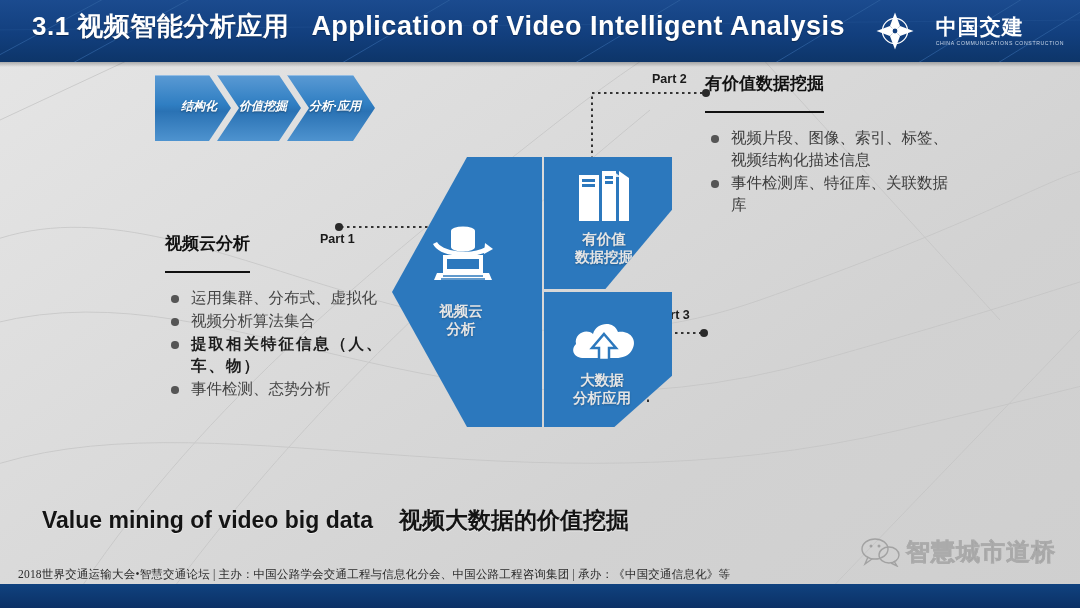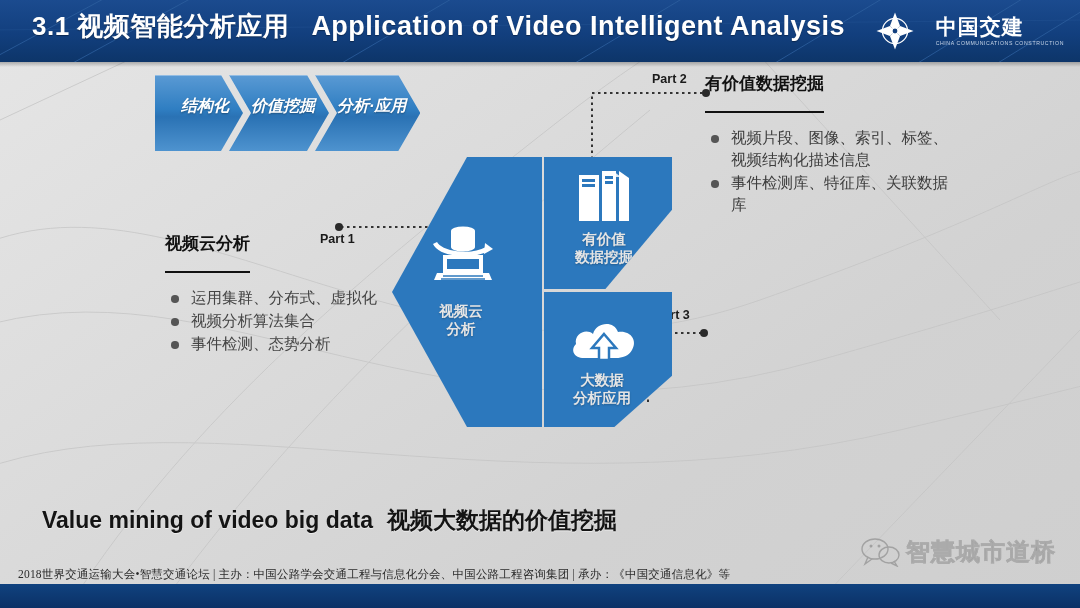--- a/index.html
+++ b/index.html
@@ -41,24 +41,24 @@
     background:linear-gradient(180deg,#10427f 0%,#0b3166 100%);
   }
   .footer-text{
     position:absolute;left:18px;bottom:26px;width:1044px;
     font-family:"Liberation Serif","DejaVu Serif",serif;
     font-size:11.5px;color:#2a2a2a;white-space:nowrap;letter-spacing:.2px;
   }
   
   .chevrons{position:absolute;left:155px;top:75px;height:46px;display:flex;}
   .chev{
-    position:relative;height:62px;color:#ffffff;font-size:16px;font-weight:bold;
+    position:relative;height:62px;color:#ffffff;font-size:12px;font-weight:bold;
     font-style:italic;display:flex;align-items:center;justify-content:center;
     background:linear-gradient(180deg,#5a9ad4 0%,#2f7ec2 45%,#2a72b4 55%,#4e93cf 100%);
-    padding:0 14px 14px 22px;margin-left:-14px;
+    padding:0 14px 4px 22px;margin-left:-14px;
     clip-path:polygon(0 0,calc(100% - 22px) 0,100% 50%,calc(100% - 22px) 100%,0 100%,22px 50%);
     box-shadow:inset 0 1px 0 rgba(255,255,255,.35);
     text-shadow:0 1px 2px rgba(0,0,0,.35);
   }
   .chev:first-child{margin-left:0;padding-left:26px;
     clip-path:polygon(0 0,calc(100% - 22px) 0,100% 50%,calc(100% - 22px) 100%,0 100%);}
   .chev span{white-space:nowrap;}
   
   .hexwrap{position:absolute;left:392px;top:157px;width:280px;height:270px;}
   .hexseg{position:absolute;}
@@ -107,21 +107,21 @@
   .p2{position:absolute;left:705px;top:72px;width:250px;}
   .p3{position:absolute;left:705px;top:316px;width:260px;}
   .p2 .bullets li,.p3 .bullets li{color:#3d3d3d;}
   .blk-body{margin-top:14px;}
   
   .caption{
     position:absolute;left:42px;top:505px;
     font-size:23px;font-weight:bold;color:#141414;white-space:nowrap;
     text-shadow:0 1px 0 rgba(255,255,255,.5);
   }
-  .caption .cap-cn{margin-left:14px;}
+  .caption .cap-cn{margin-left:26px;}
   
   .watermark{
     position:absolute;left:860px;top:536px;display:flex;align-items:center;gap:6px;
     opacity:.55;
   }
   .wm-text{
     font-size:24px;font-weight:bold;color:#6f6f6f;letter-spacing:1px;
     -webkit-text-stroke:0.6px #8d8d8d;
   }
 </style>
@@ -256,20 +256,21 @@
         <div>分析应用</div>
       </div>
     </div>
   </div>
 
   <div class="p1">
     <div class="blk-title">视频云分析</div>
     <ul class="bullets blk-body">
       <li>运用集群、分布式、虚拟化</li>
       <li>视频分析算法集合</li>
+      <li class="bold">提取相关特征信息（人、车、物）</li>
       <li>事件检测、态势分析</li>
     </ul>
   </div>
 
   <div class="p2">
     <div class="blk-title">有价值数据挖掘</div>
     <ul class="bullets blk-body">
       <li>视频片段、图像、索引、标签、视频结构化描述信息</li>
       <li>事件检测库、特征库、关联数据库</li>
     </ul>

